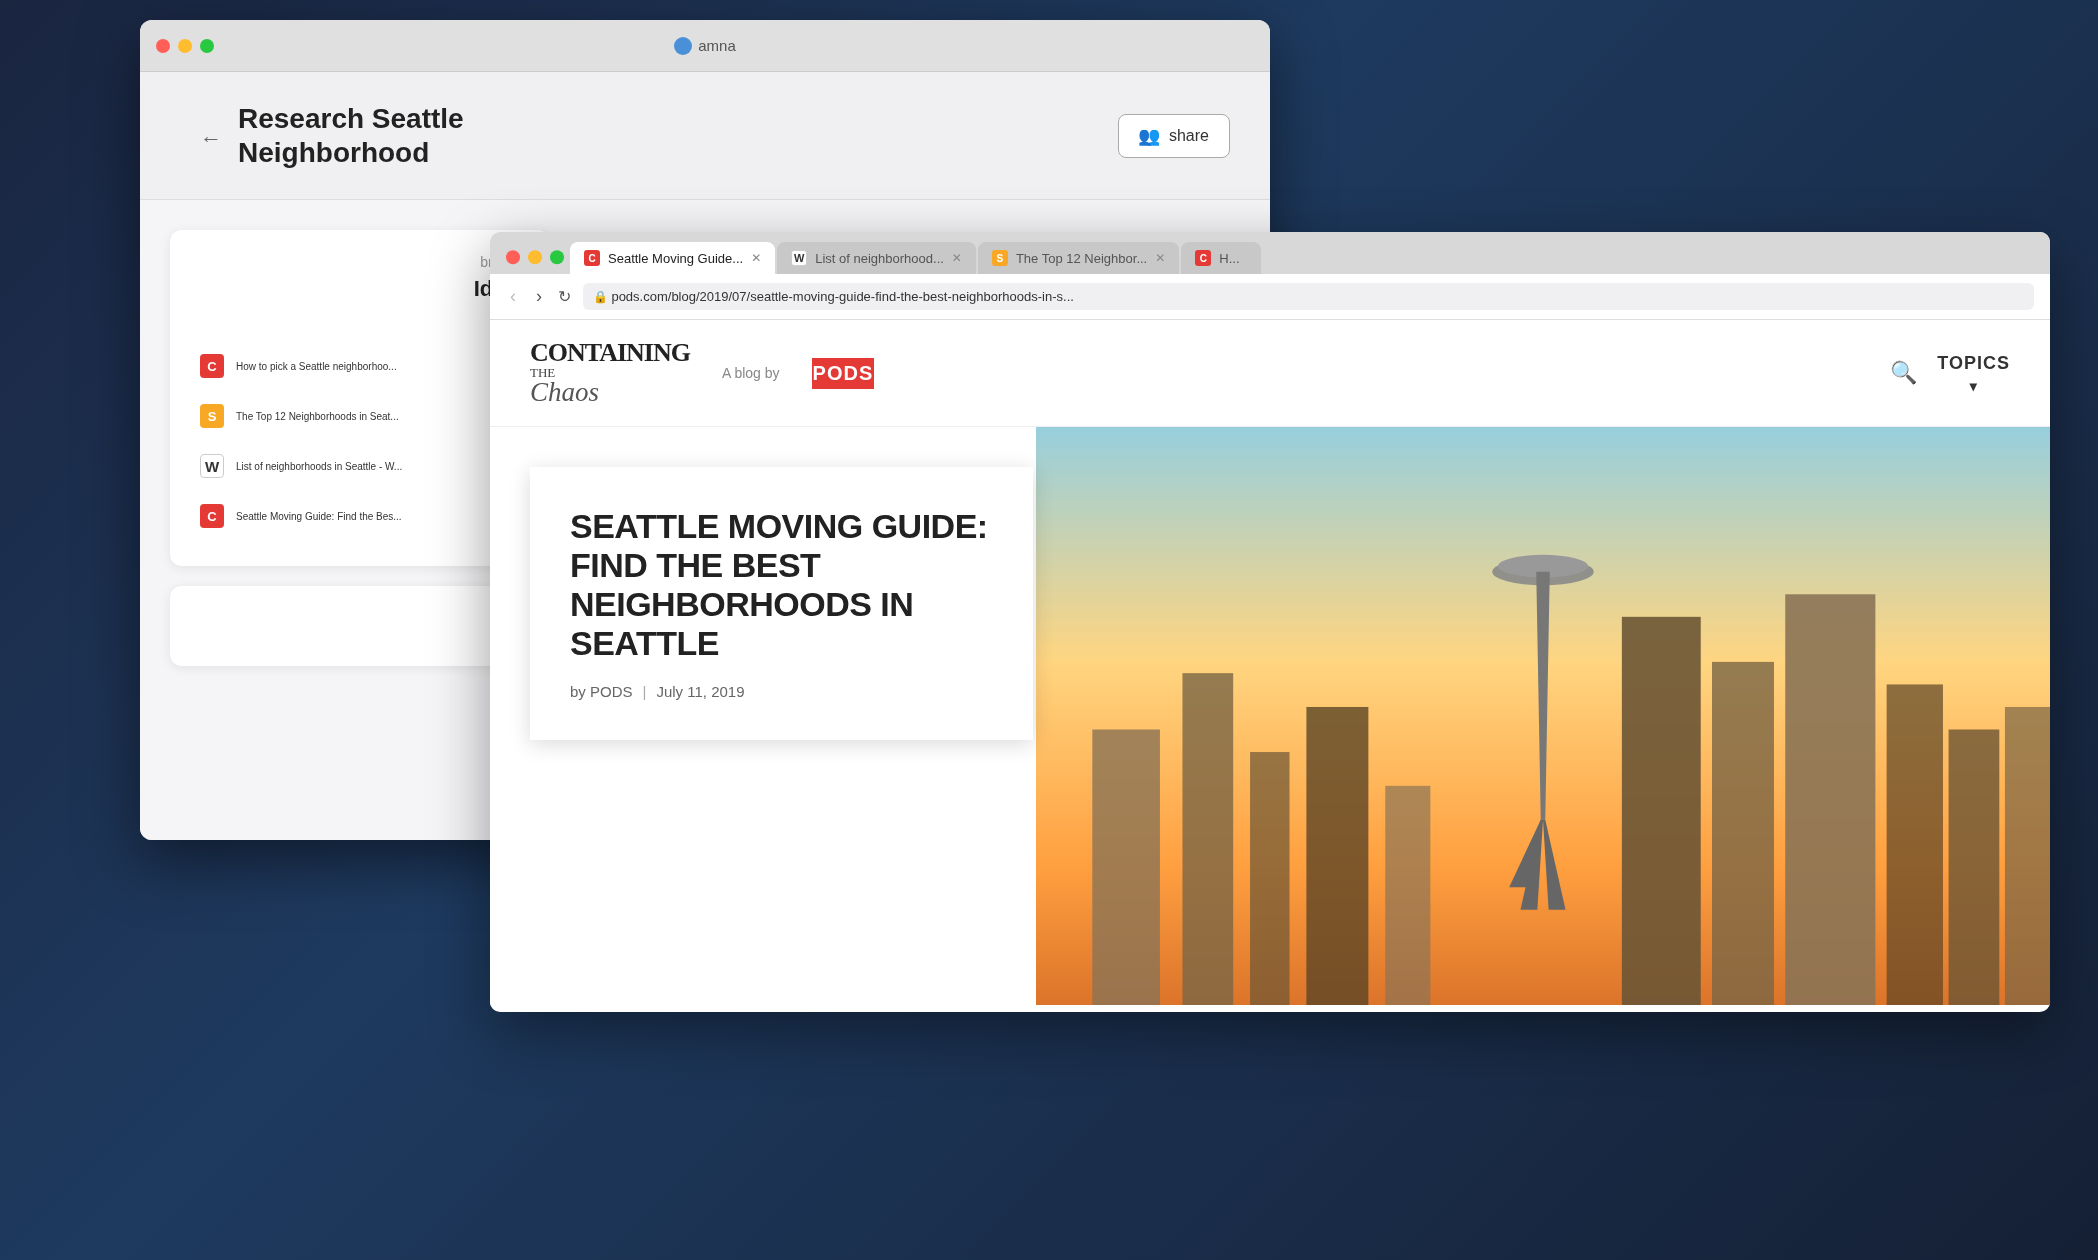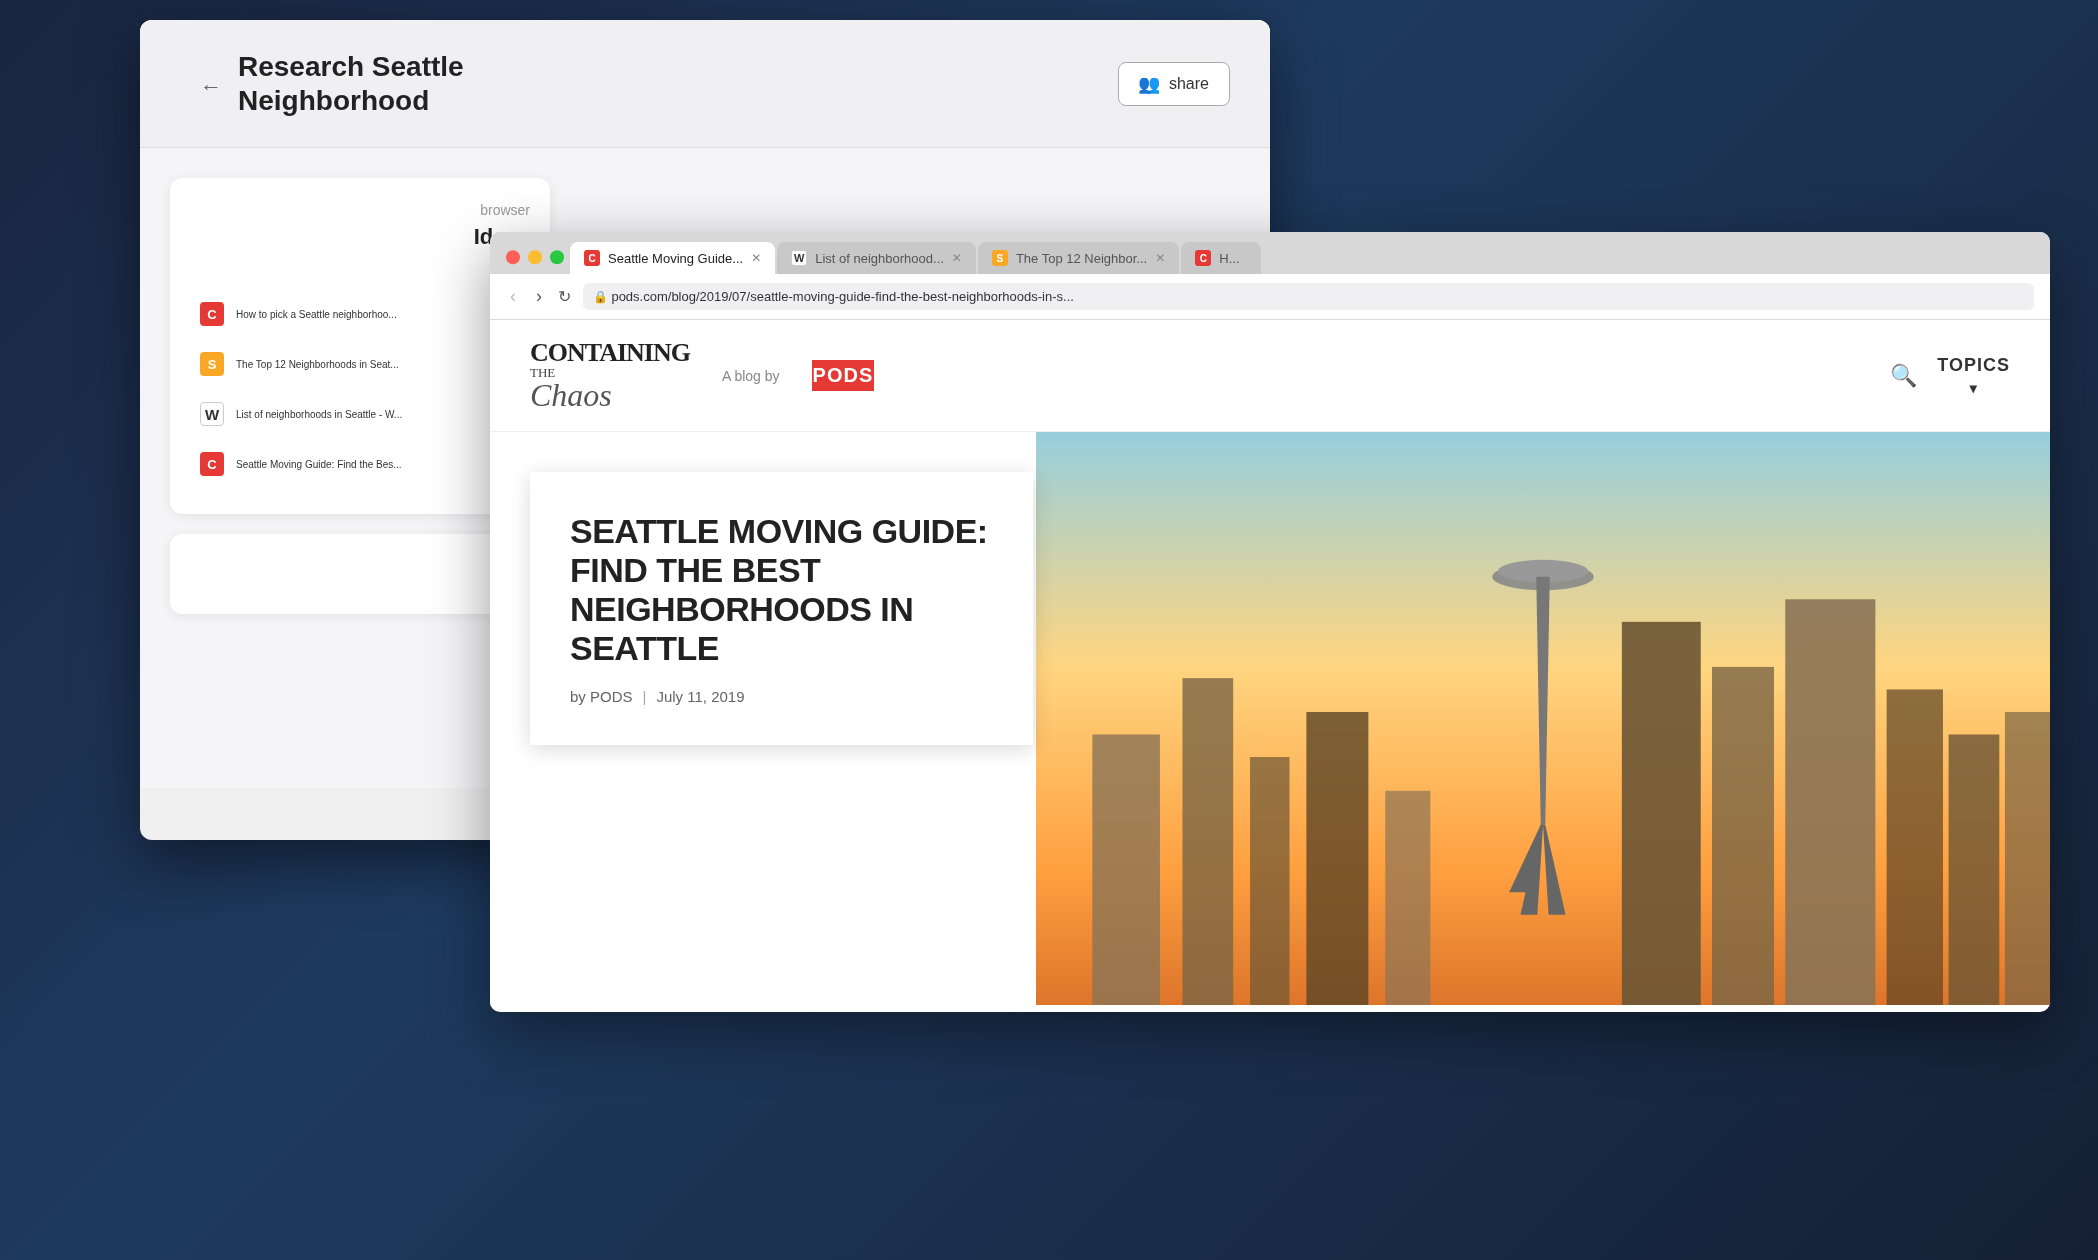--- a/index.html
+++ b/index.html
@@ -428,20 +428,31 @@
       position: relative;
     }
   </style>
 </head>
 <body>
 
 <div class="desktop-bg"></div>
 
 <div class="app-window">
 
+  <div class="window-titlebar">
+    <div class="window-controls">
+      <div class="win-btn win-close"></div>
+      <div class="win-btn win-min"></div>
+      <div class="win-btn win-max"></div>
+    </div>
+    <div class="window-title">
+      <span class="window-title-icon"></span>
+      <span>amna</span>
+    </div>
+  </div>
 
   <div class="app-content">
 
     <div class="app-header">
       <div class="header-left">
         <span class="back-arrow">←</span>
         <div class="page-title">Research Seattle<br>Neighborhood</div>
       </div>
       <button class="share-button">
         <span class="share-icon">👥</span>
@@ -544,21 +555,21 @@
     <div class="pods-header">
       <div class="pods-logo-area">
         <div class="pods-chaos-logo">
           <div style="line-height:1;text-align:right;">
             <span style="font-size:26px;font-weight:900;color:#222;font-family:serif;letter-spacing:-1px;">CONTAINING</span>
           </div>
           <div style="display:flex;align-items:baseline;gap:0;">
             <span style="font-size:13px;color:#444;font-family:serif;">THE</span>
           </div>
           <div>
-            <span style="font-size:32px;font-style:italic;color:#555;font-family:Georgia,serif;">Chaos</span>
+            <span style="font-size:27px;font-style:italic;color:#555;font-family:Georgia,serif;">Chaos</span>
           </div>
         </div>
         <span class="a-blog-by">A blog by</span>
         <span class="pods-brand">PODS</span>
       </div>
       <div class="pods-header-right">
         <span class="search-icon-btn">🔍</span>
         <div class="topics-btn">
           <span>TOPICS</span>
           <span style="font-size:14px;">▾</span>

